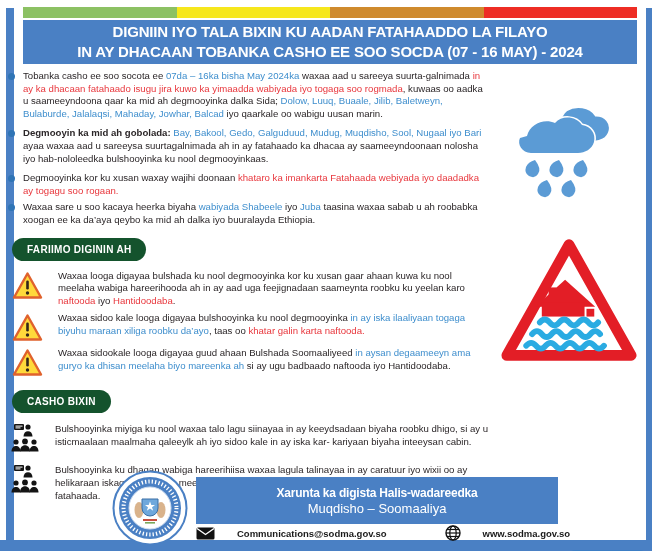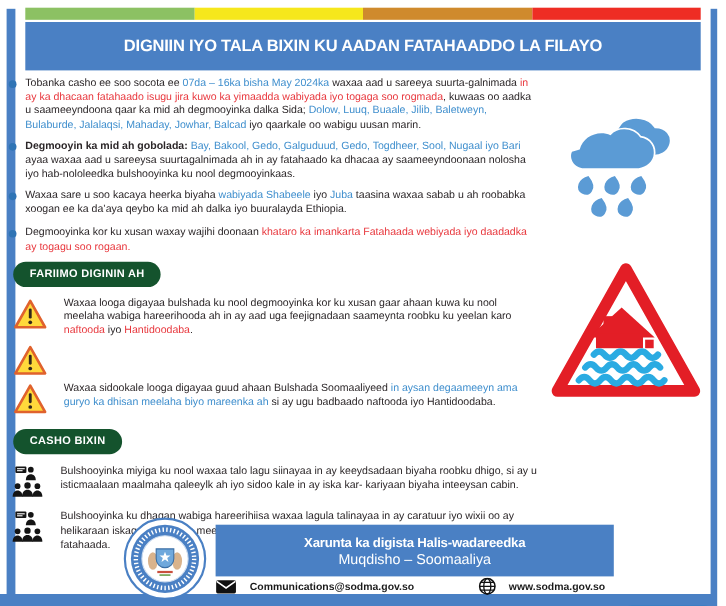--- a/index.html
+++ b/index.html
@@ -54,80 +54,82 @@
   .cloud-wrap{position:absolute;left:504px;top:102px;}
   .sign-wrap{position:absolute;left:501px;top:238px;}
 
   .footer-logo{position:absolute;left:112px;top:470px;}
   .info-box{position:absolute;left:196px;top:477px;width:362px;height:47px;background:var(--hdr-blue);
     color:#fff;text-align:center;display:flex;flex-direction:column;justify-content:center;gap:1px;}
   .info-box .l1{font-size:11px;font-weight:bold;letter-spacing:-0.2px;}
   .info-box .l2{font-size:12px;font-weight:bold;letter-spacing:-0.2px;}
   .info-box .l3{font-size:13px;}
   .contact-row{position:absolute;left:196px;top:525px;width:362px;display:flex;align-items:center;}
-  .contact{display:flex;align-items:center;gap:12px;font-size:9.5px;color:#1a1a1a;font-weight:bold;}
+  .contact{display:flex;align-items:center;gap:22px;font-size:9.5px;color:#1a1a1a;font-weight:bold;}
   .contact.email{margin-right:58px;}
   .date-pill{position:absolute;left:564px;top:512px;background:#3c7ec4;color:#fff;font-weight:bold;
     font-size:11px;padding:6px 10px;border-radius:13px;margin-top:38px;}
 </style>
 </head>
 <body>
 
 <div class="poster">
 
   <div class="stripe">
     <div class="seg" style="background: rgb(140, 193, 99);"></div>
     <div class="seg" style="background: rgb(246, 231, 28);"></div>
     <div class="seg" style="background: rgb(207, 138, 45);"></div>
     <div class="seg" style="background: rgb(238, 45, 36);"></div>
   </div>
 
   <div class="header">
     <div>DIGNIIN IYO TALA BIXIN KU AADAN FATAHAADDO LA FILAYO</div>
+    <div>IN AY DHACAAN TOBANKA CASHO EE SOO SOCDA  (07 - 16 MAY) - 2024</div>
   </div>
 
   <div class="bar left"></div>
   <div class="bar right"></div>
   <div class="bottom-band"></div>
 
   <div class="main">
 
     <div class="bullet">
       <span class="dot"></span>
       <p class="para"><span class="seg-dark">Tobanka casho ee soo socota ee </span><span class="seg-blue">07da – 16ka bisha May 2024ka</span><span class="seg-dark">  waxaa aad u sareeya suurta-galnimada </span><span class="seg-red">in ay ka dhacaan fatahaado isugu jira kuwo ka yimaadda wabiyada iyo togaga soo rogmada</span><span class="seg-dark">, kuwaas oo aadka u saameeyndoona qaar ka mid ah degmooyinka dalka Sida; </span><span class="seg-blue">Dolow, Luuq, Buaale, Jilib, Baletweyn, Bulaburde, Jalalaqsi, Mahaday, Jowhar, Balcad</span><span class="seg-dark"> iyo qaarkale oo wabigu  uusan marin.</span></p>
     </div>
     <div class="bullet">
       <span class="dot"></span>
-      <p class="para"><span class="seg-bold">Degmooyin ka mid ah gobolada: </span><span class="seg-blue">Bay, Bakool, Gedo, Galguduud, Gedo, Togdheer, Sool, Nugaal  iyo Bari</span><span class="seg-dark"> ayaa waxaa aad u sareeysa suurtagalnimada ah in ay fatahaado ka dhacaa ay saameeyndoonaan nolosha iyo hab-nololeedka bulshooyinka ku nool degmooyinkaas.</span></p>
+      <p class="para"><span class="seg-bold">Degmooyin ka mid ah gobolada: </span><span class="seg-blue">Bay, Bakool, Gedo, Galguduud, Mudug, Muqdisho, Sool, Nugaal  iyo Bari</span><span class="seg-dark"> ayaa waxaa aad u sareeysa suurtagalnimada ah in ay fatahaado ka dhacaa ay saameeyndoonaan nolosha iyo hab-nololeedka bulshooyinka ku nool degmooyinkaas.</span></p>
+    </div>
+    <div class="bullet b3">
+      <span class="dot"></span>
+      <p class="para"><span class="seg-dark">Degmooyinka kor ku xusan waxay wajihi doonaan </span><span class="seg-red">khataro  ka imankarta Fatahaada webiyada iyo daadadka ay togagu soo rogaan.</span></p>
     </div>
     <div class="bullet b4">
       <span class="dot"></span>
       <p class="para"><span class="seg-dark">Waxaa sare u soo kacaya heerka biyaha </span><span class="seg-blue">wabiyada Shabeele</span><span class="seg-dark"> iyo </span><span class="seg-blue">Juba</span><span class="seg-dark"> taasina waxaa sabab u ah roobabka xoogan ee ka da’aya qeybo ka mid ah dalka iyo buuralayda Ethiopia.</span></p>
-    </div>
-    <div class="bullet b3">
-      <span class="dot"></span>
-      <p class="para"><span class="seg-dark">Degmooyinka kor ku xusan waxay wajihi doonaan </span><span class="seg-red">khataro  ka imankarta Fatahaada webiyada iyo daadadka ay togagu soo rogaan.</span></p>
     </div>
 
     <div class="pill">FARIIMO DIGININ AH</div>
 
     <div class="witem">
       <svg class="tri" width="31" height="29" viewBox="0 0 31 29">
         <path d="M15.5 2.5 L29 26.5 L2 26.5 Z" fill="#ffd93b" stroke="#e0622d" stroke-width="2.4" stroke-linejoin="round"></path>
         <rect x="14.2" y="9.5" width="2.6" height="9" rx="1.2" fill="#33261b"></rect>
         <circle cx="15.5" cy="22" r="1.7" fill="#33261b"></circle>
       </svg>
       <p class="para"><span class="seg-dark">Waxaa looga digayaa bulshada ku nool degmooyinka kor ku xusan gaar ahaan kuwa ku nool meelaha wabiga hareerihooda ah in ay aad uga feejignadaan saameynta roobku ku yeelan karo </span><span class="seg-red">naftooda</span><span class="seg-dark"> iyo </span><span class="seg-red">Hantidoodaba</span><span class="seg-dark">.</span></p>
     </div>
     <div class="witem">
       <svg class="tri" width="31" height="29" viewBox="0 0 31 29">
         <path d="M15.5 2.5 L29 26.5 L2 26.5 Z" fill="#ffd93b" stroke="#e0622d" stroke-width="2.4" stroke-linejoin="round"></path>
         <rect x="14.2" y="9.5" width="2.6" height="9" rx="1.2" fill="#33261b"></rect>
         <circle cx="15.5" cy="22" r="1.7" fill="#33261b"></circle>
       </svg>
+      <p class="para"><span class="seg-dark">Waxaa sidoo kale looga digayaa bulshooyinka ku nool degmooyinka  </span><span class="seg-blue">in ay iska ilaaliyaan togaga biyuhu maraan xiliga roobku da’ayo</span><span class="seg-dark">, taas oo </span><span class="seg-red">khatar galin karta naftooda.</span></p>
     </div>
     <div class="witem">
       <svg class="tri" width="31" height="29" viewBox="0 0 31 29">
         <path d="M15.5 2.5 L29 26.5 L2 26.5 Z" fill="#ffd93b" stroke="#e0622d" stroke-width="2.4" stroke-linejoin="round"></path>
         <rect x="14.2" y="9.5" width="2.6" height="9" rx="1.2" fill="#33261b"></rect>
         <circle cx="15.5" cy="22" r="1.7" fill="#33261b"></circle>
       </svg>
       <p class="para"><span class="seg-dark">Waxaa sidookale looga digayaa  guud ahaan Bulshada Soomaaliyeed </span><span class="seg-blue">in aysan degaameeyn ama guryo ka dhisan meelaha biyo mareenka ah</span><span class="seg-dark"> si ay ugu badbaado naftooda iyo Hantidoodaba.</span></p>
     </div>
 

